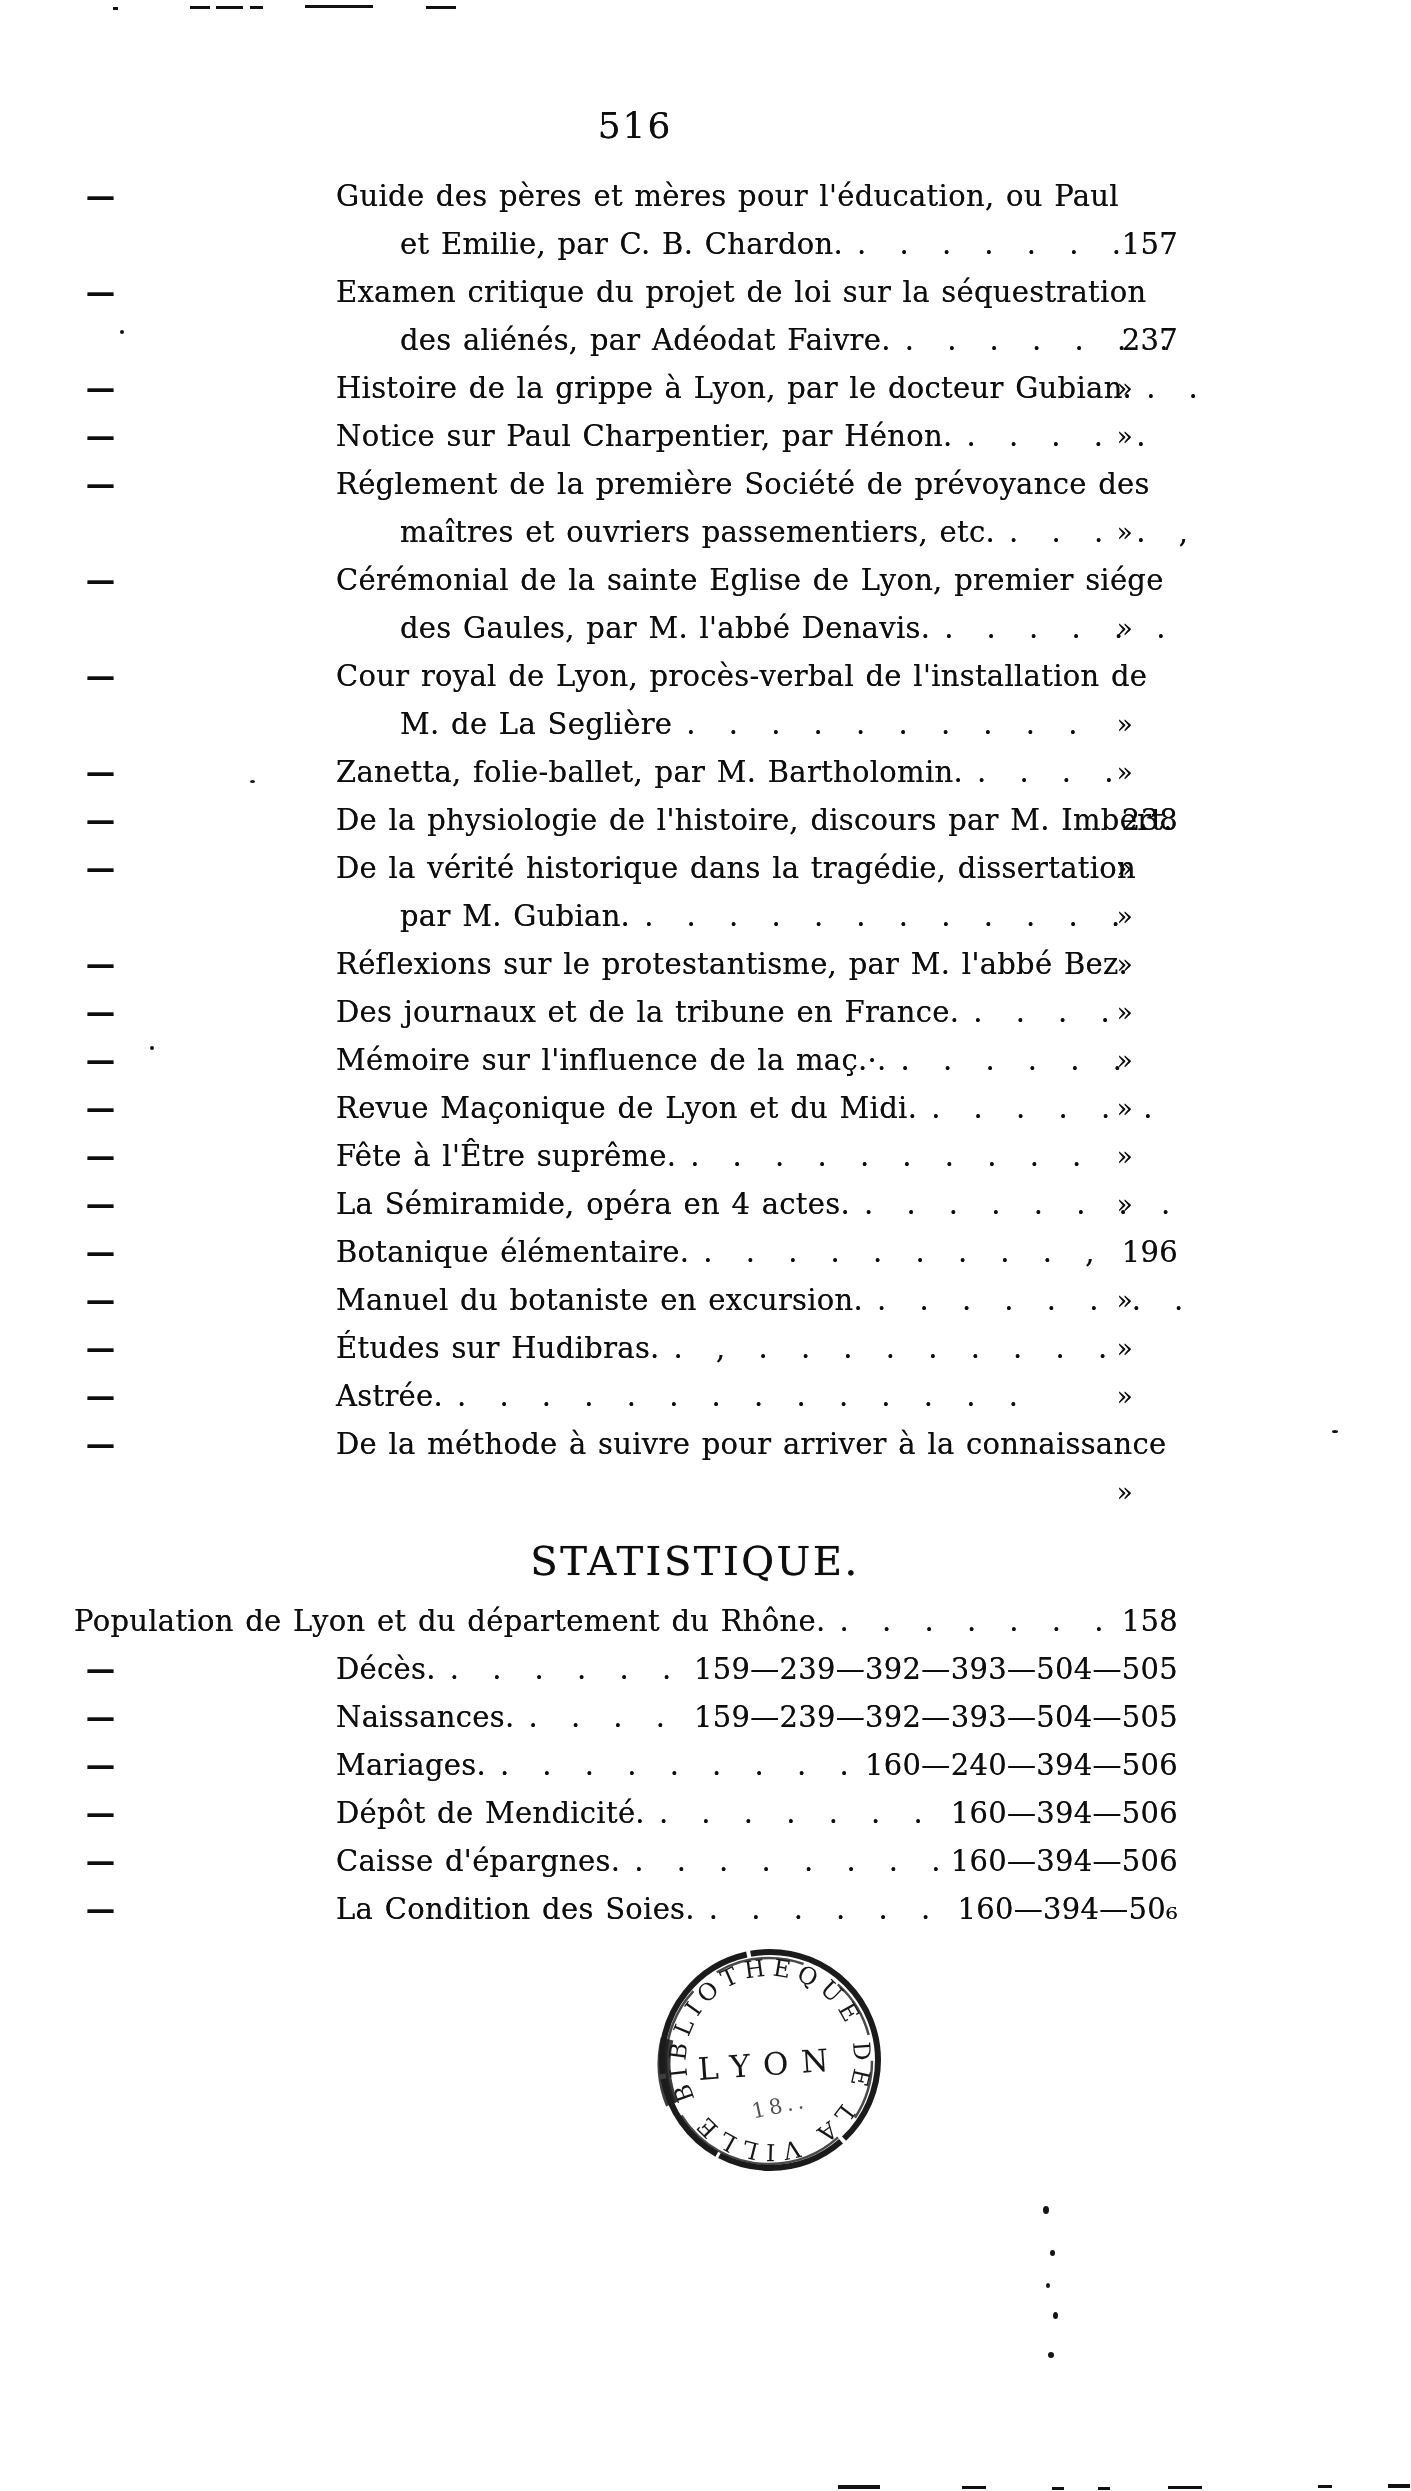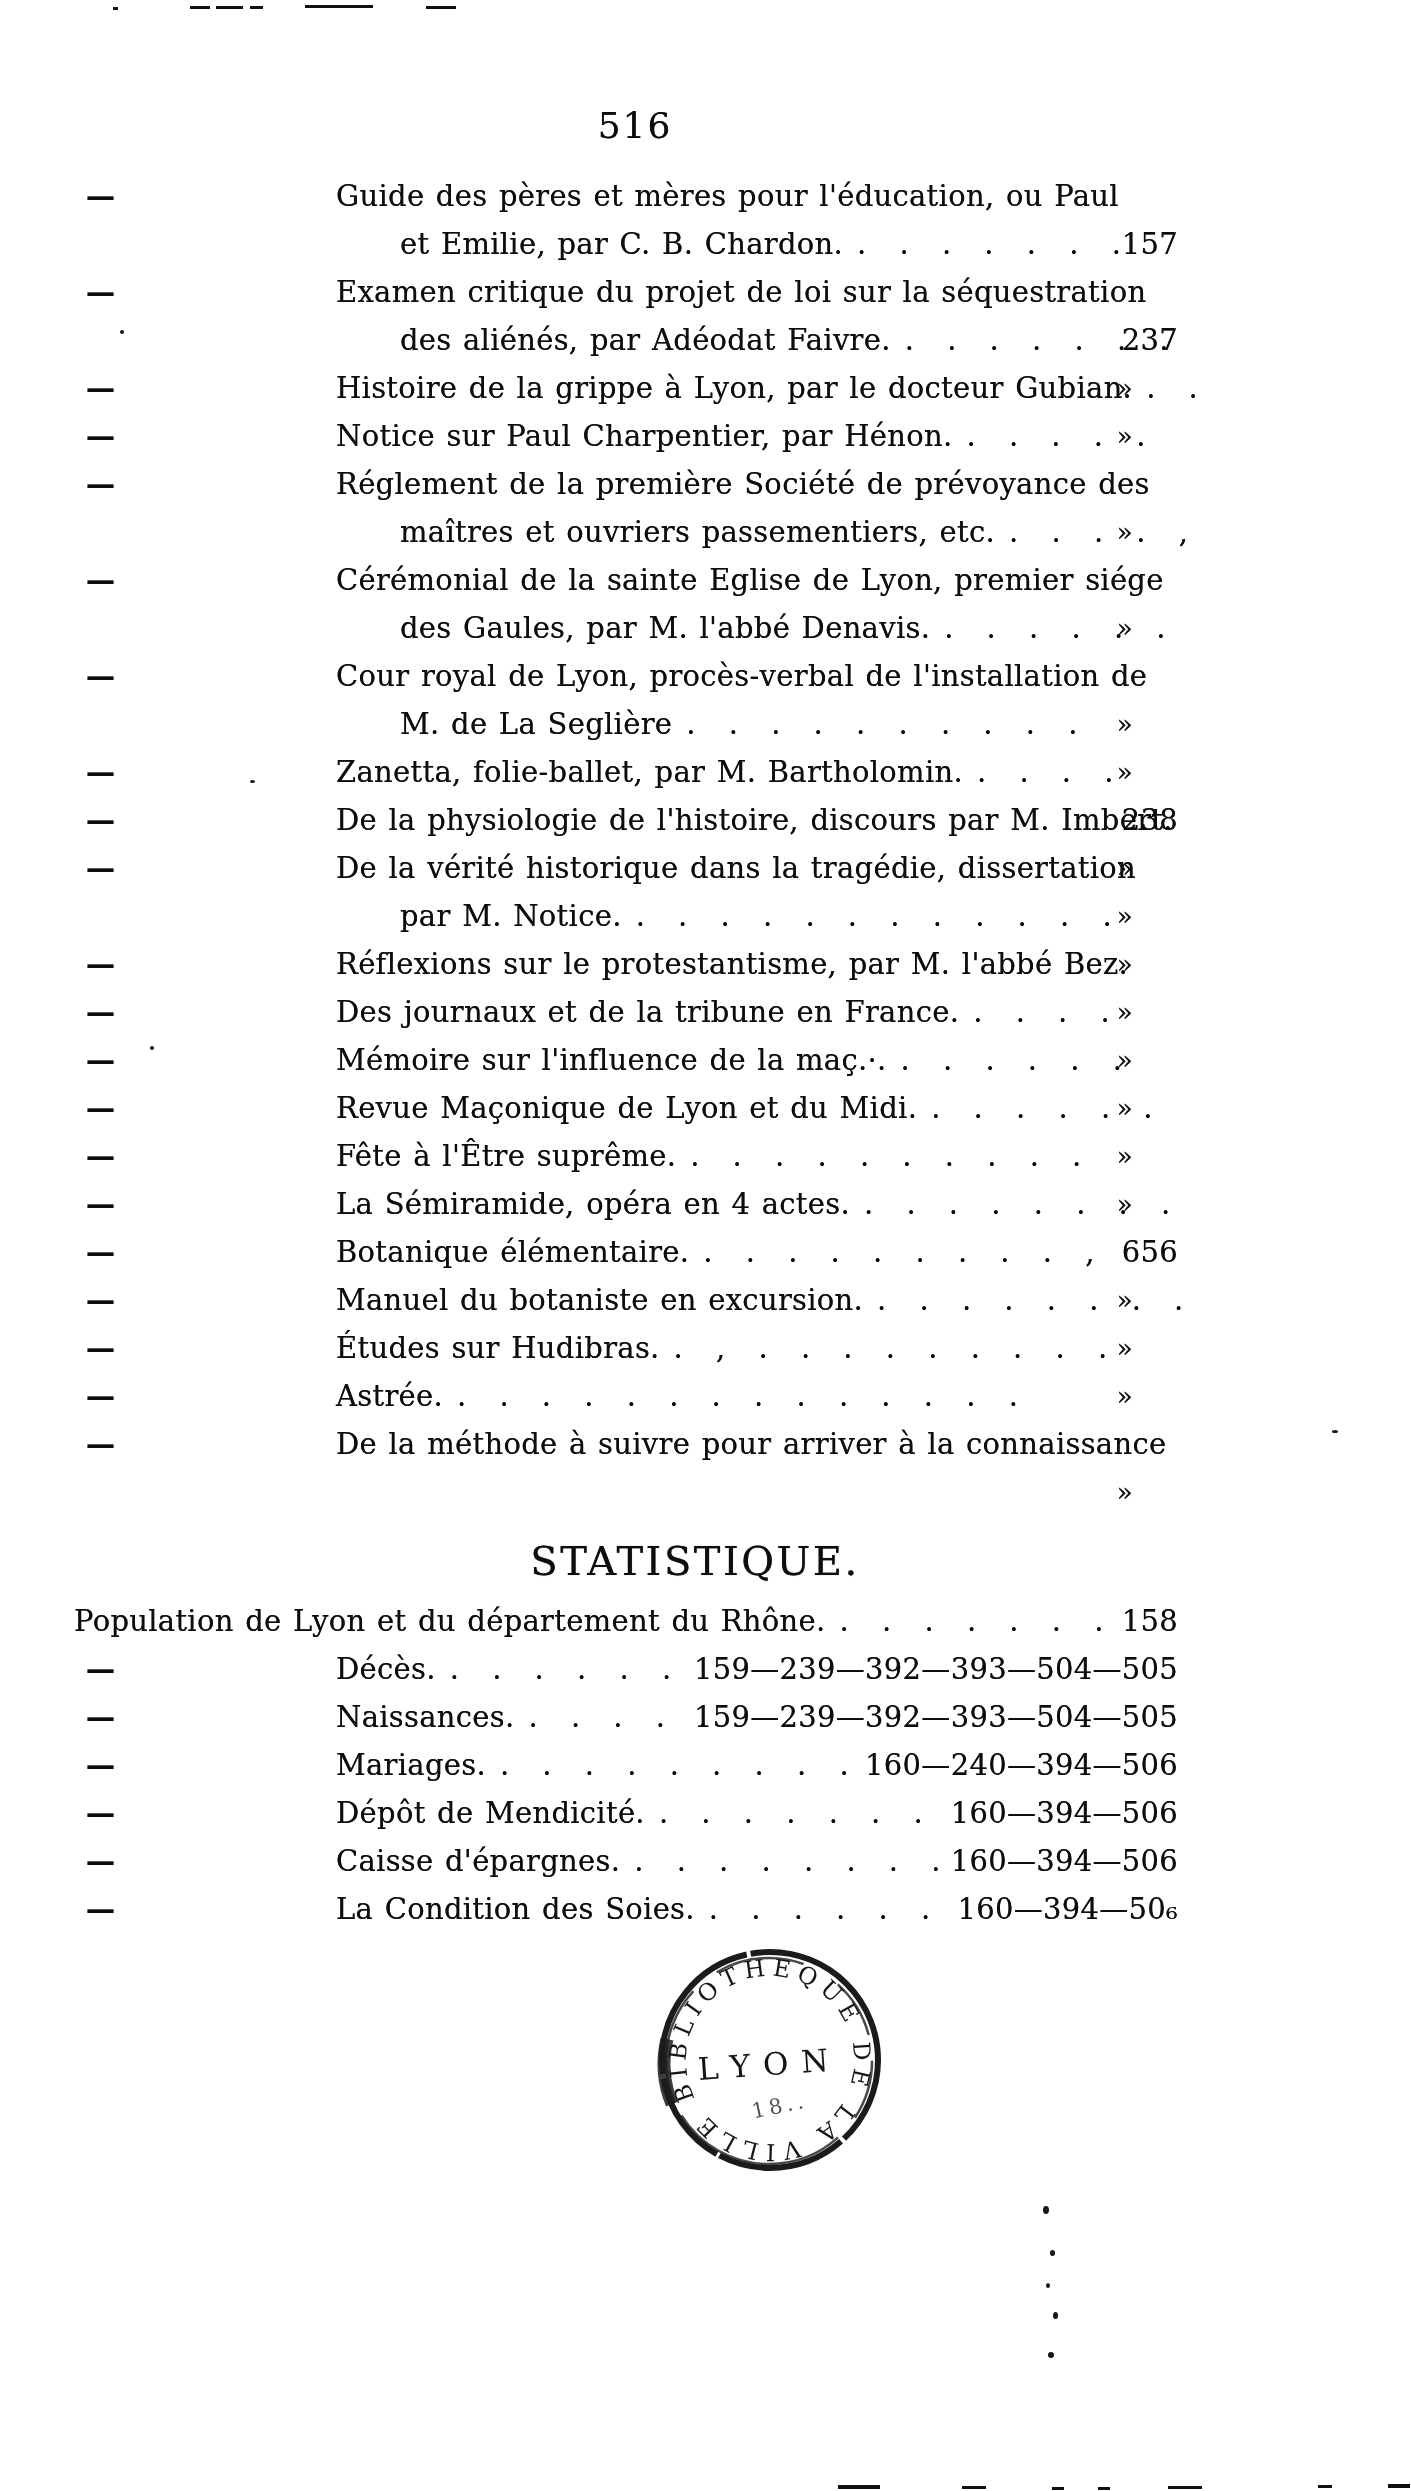--- a/index.html
+++ b/index.html
@@ -125,21 +125,21 @@
         <span class="dash">—</span>
         <span class="content main"><span class="text">De la physiologie de l'histoire, discours par M. Imbert.</span></span>
         <span class="ref">238</span>
       </div>
       <div class="line">
         <span class="dash">—</span>
         <span class="content main"><span class="text">De la vérité historique dans la tragédie, dissertation</span></span>
         <span class="ref ditto">»</span>
       </div>
       <div class="line">
-        <span class="content cont"><span class="text">par M. Notice.</span><span class="leader">. . . . . . . . . . . .</span></span>
+        <span class="content cont"><span class="text">par M. Gubian.</span><span class="leader">. . . . . . . . . . . .</span></span>
         <span class="ref ditto">»</span>
       </div>
       <div class="line">
         <span class="dash">—</span>
         <span class="content main"><span class="text">Réflexions sur le protestantisme, par M. l'abbé Bez.</span></span>
         <span class="ref ditto">»</span>
       </div>
       <div class="line">
         <span class="dash">—</span>
         <span class="content main"><span class="text">Des journaux et de la tribune en France.</span><span class="leader">. . . .</span></span>
@@ -161,21 +161,21 @@
         <span class="ref ditto">»</span>
       </div>
       <div class="line">
         <span class="dash">—</span>
         <span class="content main"><span class="text">La Sémiramide, opéra en 4 actes.</span><span class="leader">. . . . . . . .</span></span>
         <span class="ref ditto">»</span>
       </div>
       <div class="line">
         <span class="dash">—</span>
         <span class="content main"><span class="text">Botanique élémentaire.</span><span class="leader">. . . . . . . . . ,</span></span>
-        <span class="ref">656</span>
+        <span class="ref">196</span>
       </div>
       <div class="line">
         <span class="dash">—</span>
         <span class="content main"><span class="text">Manuel du botaniste en excursion.</span><span class="leader">. . . . . . . .</span></span>
         <span class="ref ditto">»</span>
       </div>
       <div class="line">
         <span class="dash">—</span>
         <span class="content main"><span class="text">Études sur Hudibras.</span><span class="leader">. , . . . . . . . . .</span></span>
         <span class="ref ditto">»</span>

